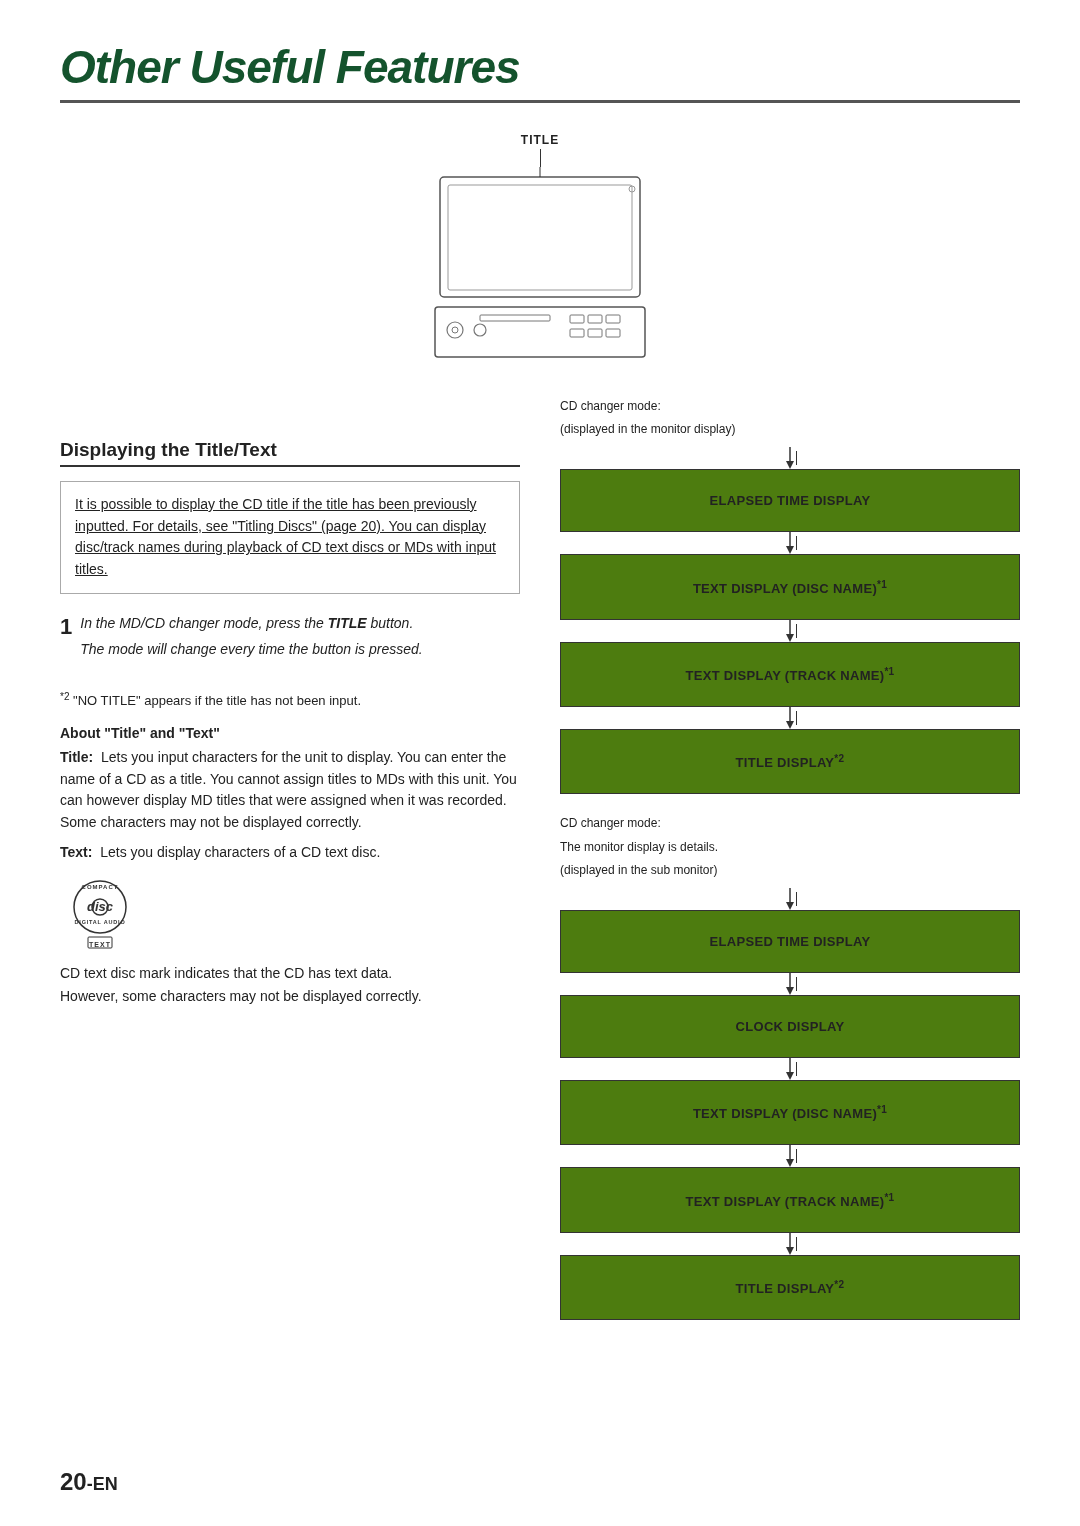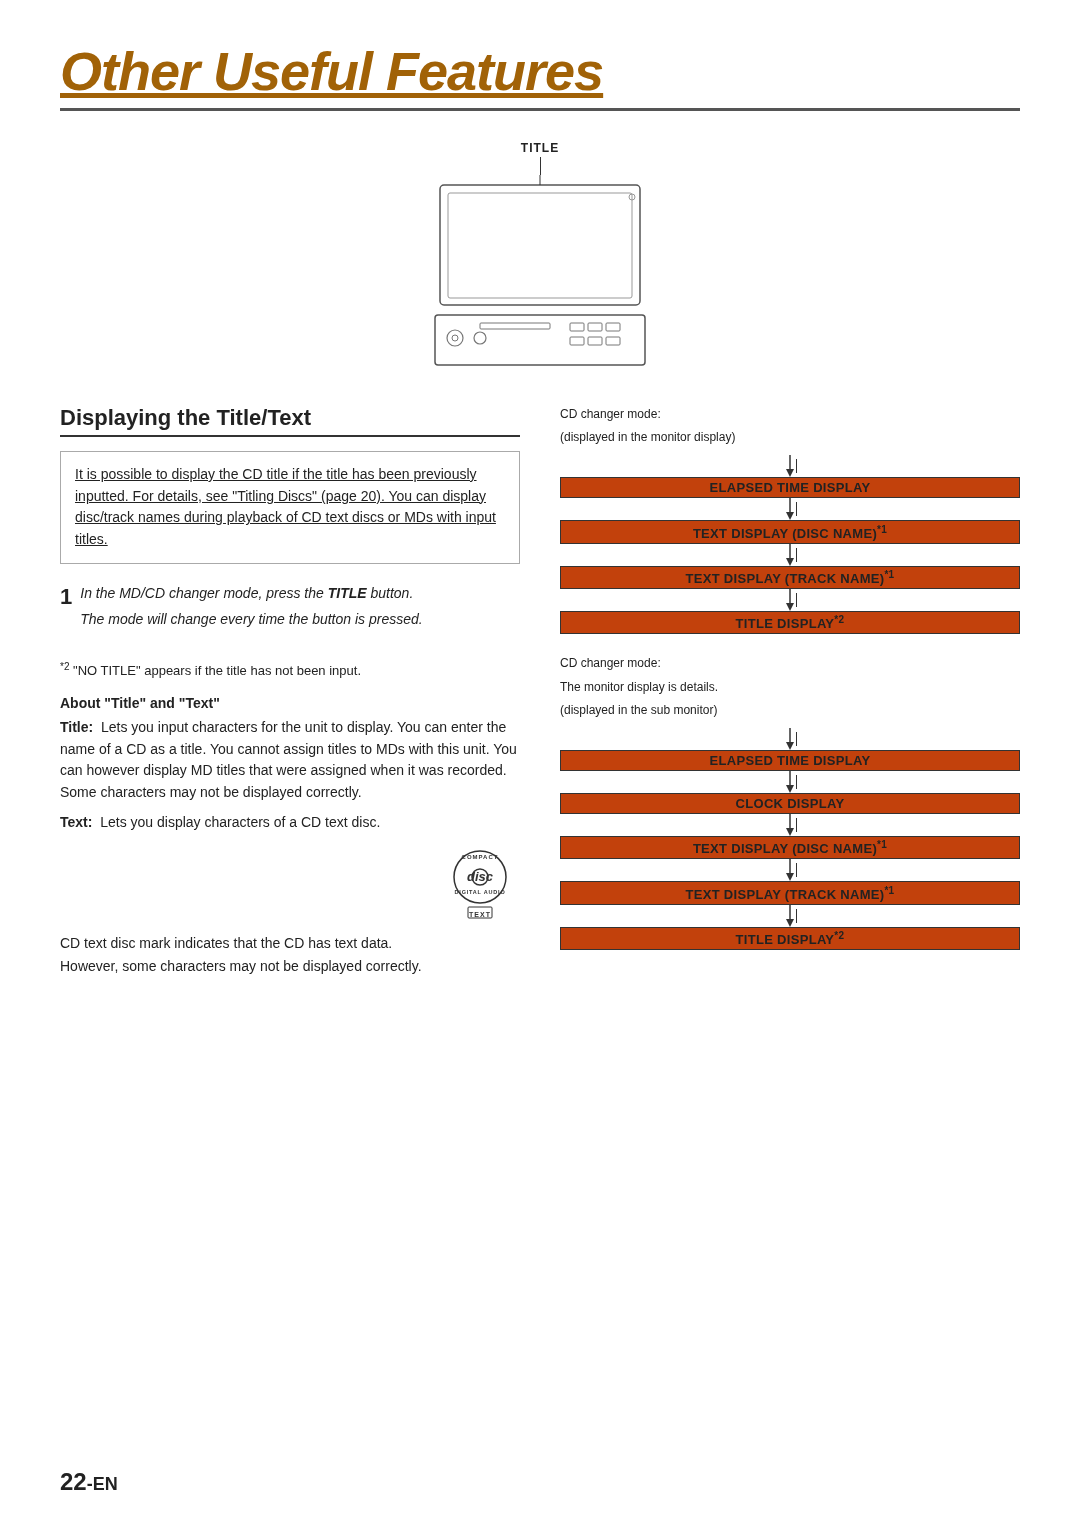--- a/index.html
+++ b/index.html
@@ -17,26 +17,25 @@
       padding: 40px 60px 60px 60px;
     }
 
     
     .page-title-section {
       border-bottom: 3px solid #555;
       margin-bottom: 30px;
       padding-bottom: 6px;
     }
     .page-title {
-      font-size: 54px;
+      font-size: 46px;
       font-weight: 900;
       font-style: italic;
-      color: #a16207;
+      color: #14532d;
       letter-spacing: -1px;
-      text-decoration: underline;
     }
 
     
     .device-illustration {
       display: flex;
       flex-direction: column;
       align-items: center;
       margin-bottom: 30px;
       position: relative;
     }
@@ -68,25 +67,26 @@
     .col-left {
       flex: 0 0 460px;
       max-width: 460px;
     }
     .col-right {
       flex: 1;
     }
 
     
     .section-heading {
-      font-size: 22px;
+      font-size: 19px;
       font-weight: bold;
       border-bottom: 2px solid #333;
       padding-bottom: 4px;
       margin-bottom: 14px;
+      margin-top: 42px;
     }
 
     
     .info-box {
       border: 1px solid #aaa;
       padding: 12px 14px;
       font-size: 14px;
       line-height: 1.55;
       margin-bottom: 18px;
       text-decoration: underline;
@@ -129,21 +129,21 @@
       margin-bottom: 8px;
     }
     .about-entry .term {
       font-weight: bold;
     }
 
     
     .disc-logo-area {
       display: flex;
       flex-direction: column;
-      align-items: flex-end;
+      align-items: flex-start;
       margin: 14px 0 10px 0;
     }
     .disc-logo-svg {
       width: 80px;
       height: 75px;
     }
 
     .cd-text-note {
       font-size: 14px;
       line-height: 1.6;
@@ -158,26 +158,26 @@
       font-size: 24px;
       font-weight: bold;
     }
 
     
     .flow-diagram {
       margin: 8px 0 20px 0;
     }
     .flow-item {
       border: 1.5px solid #333;
-      padding: 2px 10px;
+      padding: 23px 10px;
       text-align: center;
       font-size: 13px;
       font-weight: bold;
       letter-spacing: 0.3px;
-      background: #c2410c;
+      background: #4d7c0f;
       margin-bottom: 0;
     }
     .flow-arrow {
       display: flex;
       justify-content: center;
       align-items: center;
       height: 22px;
     }
     .flow-arrow::after {
       content: '';
@@ -397,16 +397,16 @@
         <div class="flow-item">
           <span>TITLE DISPLAY<sup>*2</sup></span>
         </div>
       </div>
 
     </div>
 
   </div>
 
   <div class="page-number">
-    <span>22</span><span style="font-size:18px;">-EN</span>
+    <span>20</span><span style="font-size:18px;">-EN</span>
   </div>
 
 </div>
 
 </body></html>

